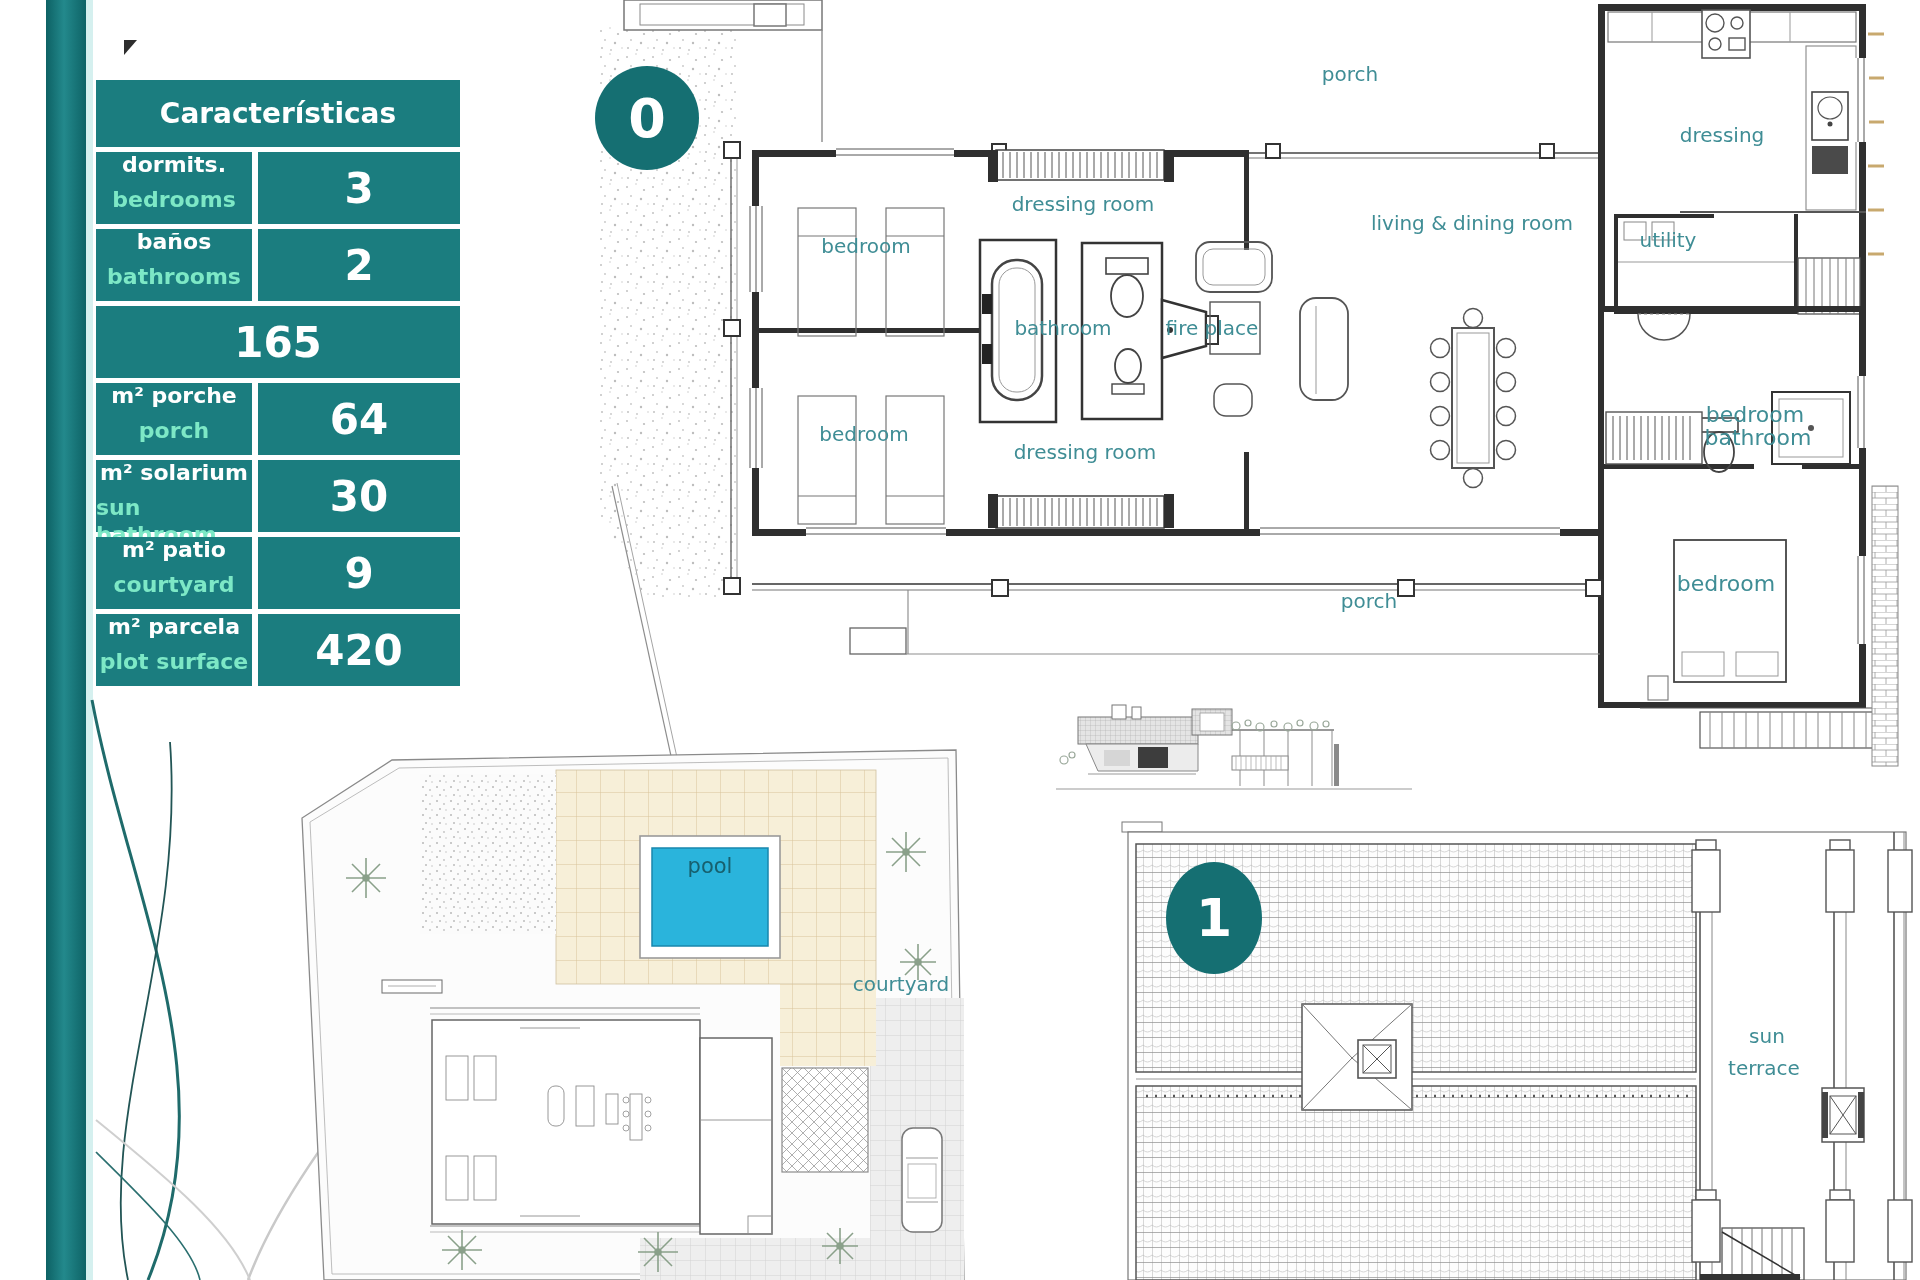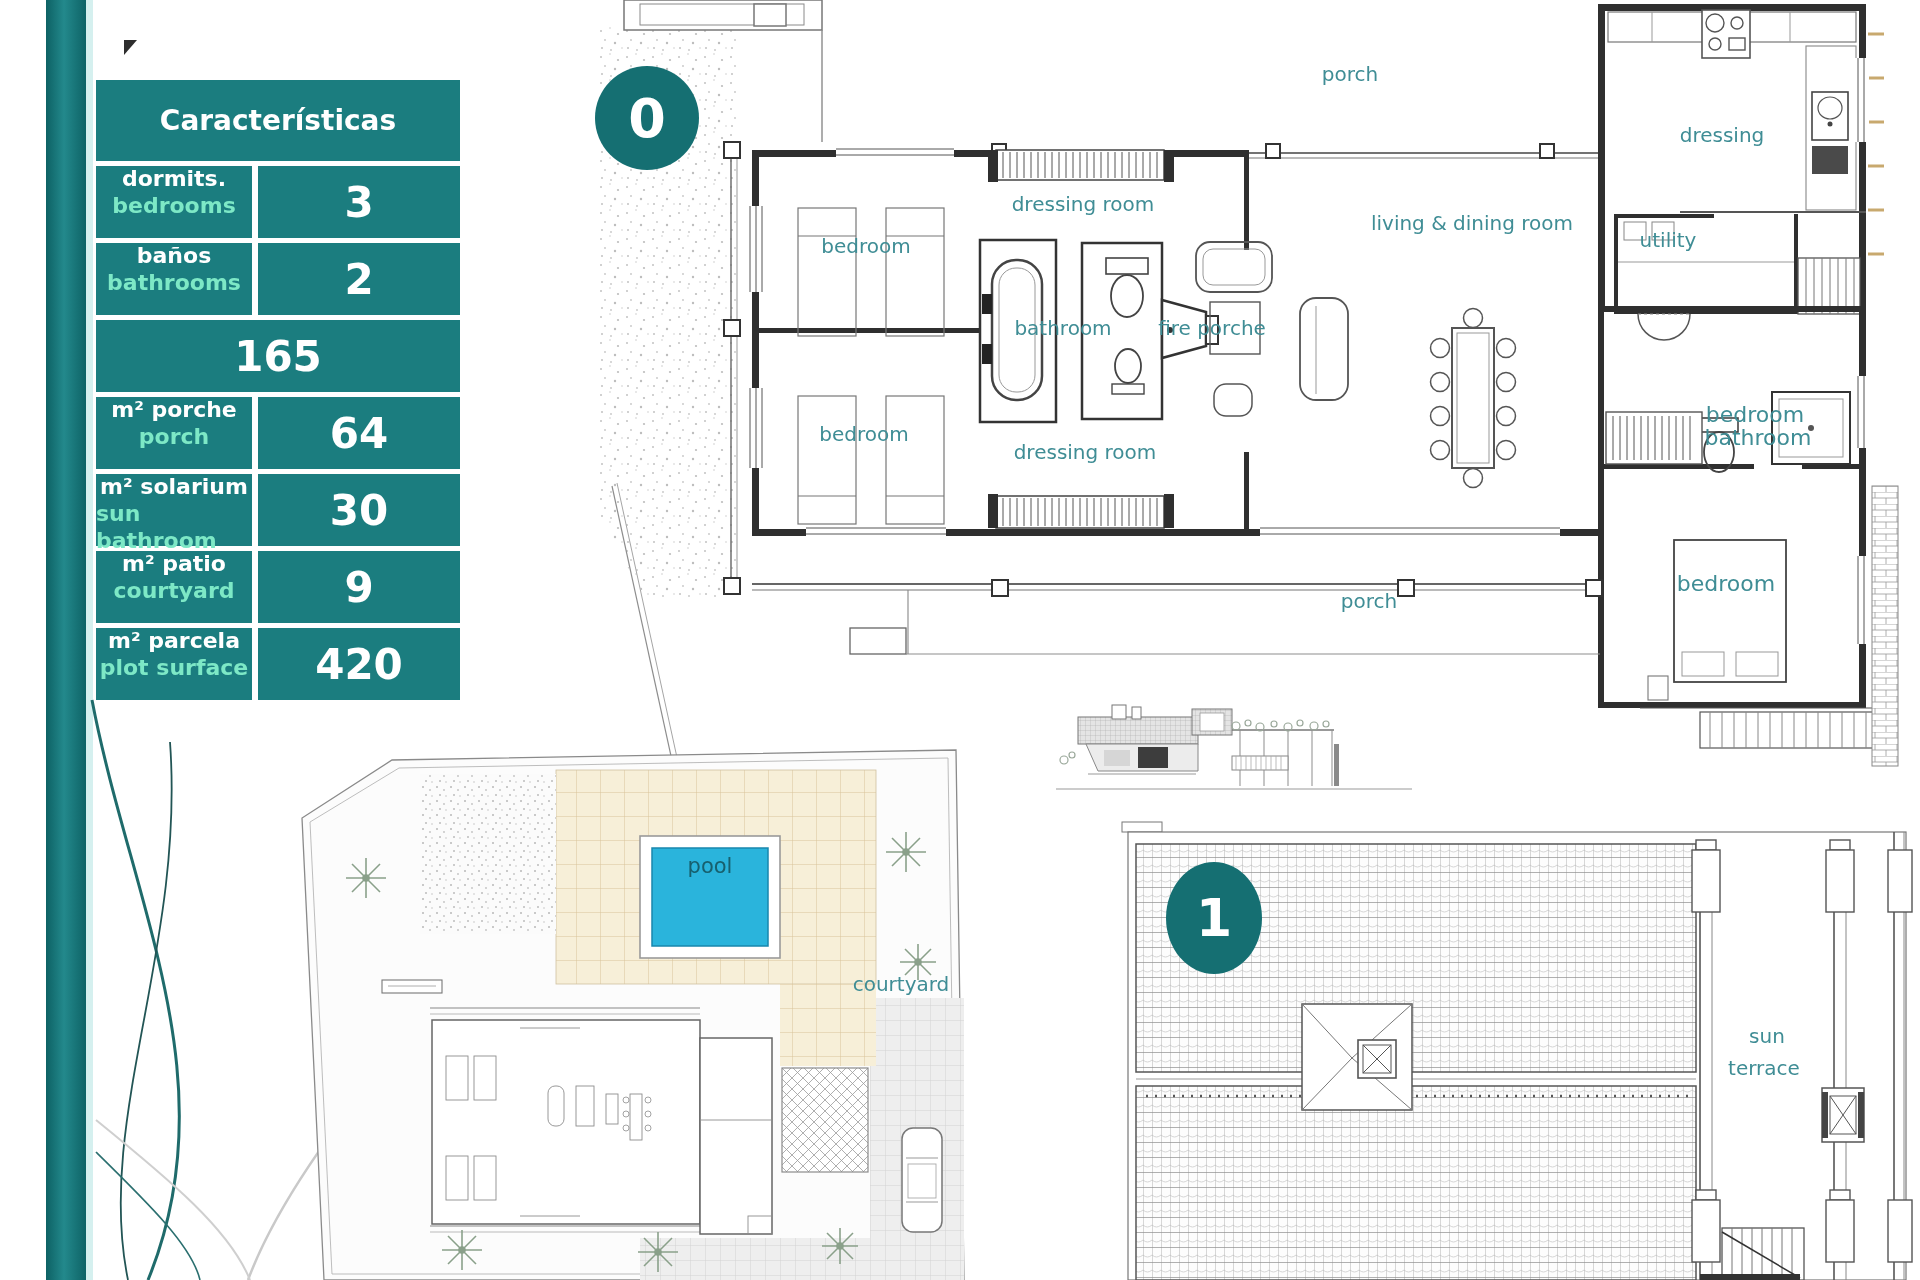--- a/index.html
+++ b/index.html
@@ -4,27 +4,27 @@
 <style>
   html,body{margin:0;padding:0;background:#fff;}
   #canvas{position:relative;width:1920px;height:1280px;background:#ffffff;overflow:hidden;
           font-family:"DejaVu Sans","Liberation Sans",sans-serif;}
   
   .side-bar{position:absolute;left:46px;top:0;width:40px;height:1280px;
             background:linear-gradient(90deg,#0d6164 0%,#23898c 45%,#0e6366 100%);}
   .side-bar-glow{position:absolute;left:86px;top:0;width:7px;height:1280px;background:#d5f0ef;}
   
   .char-table{position:absolute;left:96px;top:80px;width:364px;display:flex;flex-direction:column;gap:5px;}
-  .char-header{height:81px;background:#1b7d7f;display:flex;align-items:center;justify-content:center;
+  .char-header{height:67px;background:#1b7d7f;display:flex;align-items:center;justify-content:center;
                color:#ffffff;font-size:28px;font-weight:bold;}
   .char-row{display:flex;gap:6px;height:72px;}
   .char-label{width:156px;background:#1b7d7f;display:flex;flex-direction:column;
               align-items:center;line-height:1.22;}
   .char-es{color:#ffffff;font-size:22px;font-weight:600;}
-  .char-en{color:#7de8c6;font-size:22px;font-weight:600;}
+  .char-en{color:#7de8c6;font-size:22px;font-weight:600;margin-top:8px;}
   .char-value{flex:1;background:#1b7d7f;display:flex;align-items:center;justify-content:center;
               color:#ffffff;font-size:42px;font-weight:bold;}
   
   .floor-badge{position:absolute;background:#156f72;color:#ffffff;font-weight:bold;
                display:flex;align-items:center;justify-content:center;}
   #badge0{left:595px;top:66px;width:104px;height:104px;border-radius:50%;font-size:54px;}
   #badge1{left:1166px;top:862px;width:96px;height:112px;border-radius:50%;font-size:52px;}
   
   .plan-label{position:absolute;transform:translate(-50%,-50%);color:#3f8d95;font-size:20px;
               white-space:nowrap;}
@@ -633,21 +633,21 @@
   <div id="badge0" class="floor-badge">0</div>
   <div id="badge1" class="floor-badge">1</div>
 
   <div class="plan-label" style="left:1350px;top:74px">porch</div>
   <div class="plan-label" style="left:1722px;top:135px">dressing</div>
   <div class="plan-label" style="left:1083px;top:204px">dressing room</div>
   <div class="plan-label" style="left:1472px;top:223px">living &amp; dining room</div>
   <div class="plan-label" style="left:1668px;top:240px">utility</div>
   <div class="plan-label" style="left:866px;top:246px">bedroom</div>
   <div class="plan-label" style="left:1063px;top:328px">bathroom</div>
-  <div class="plan-label" style="left:1212px;top:328px">fire porche</div>
+  <div class="plan-label" style="left:1212px;top:328px">fire place</div>
   <div class="plan-label big" style="left:1755px;top:414px">bedroom</div>
   <div class="plan-label big" style="left:1758px;top:437px">bathroom</div>
   <div class="plan-label" style="left:864px;top:434px">bedroom</div>
   <div class="plan-label" style="left:1085px;top:452px">dressing room</div>
   <div class="plan-label" style="left:1369px;top:601px">porch</div>
   <div class="plan-label big" style="left:1726px;top:583px">bedroom</div>
 
   <div class="plan-label pool-label" style="left:710px;top:866px">pool</div>
   <div class="plan-label" style="left:901px;top:984px">courtyard</div>
 

